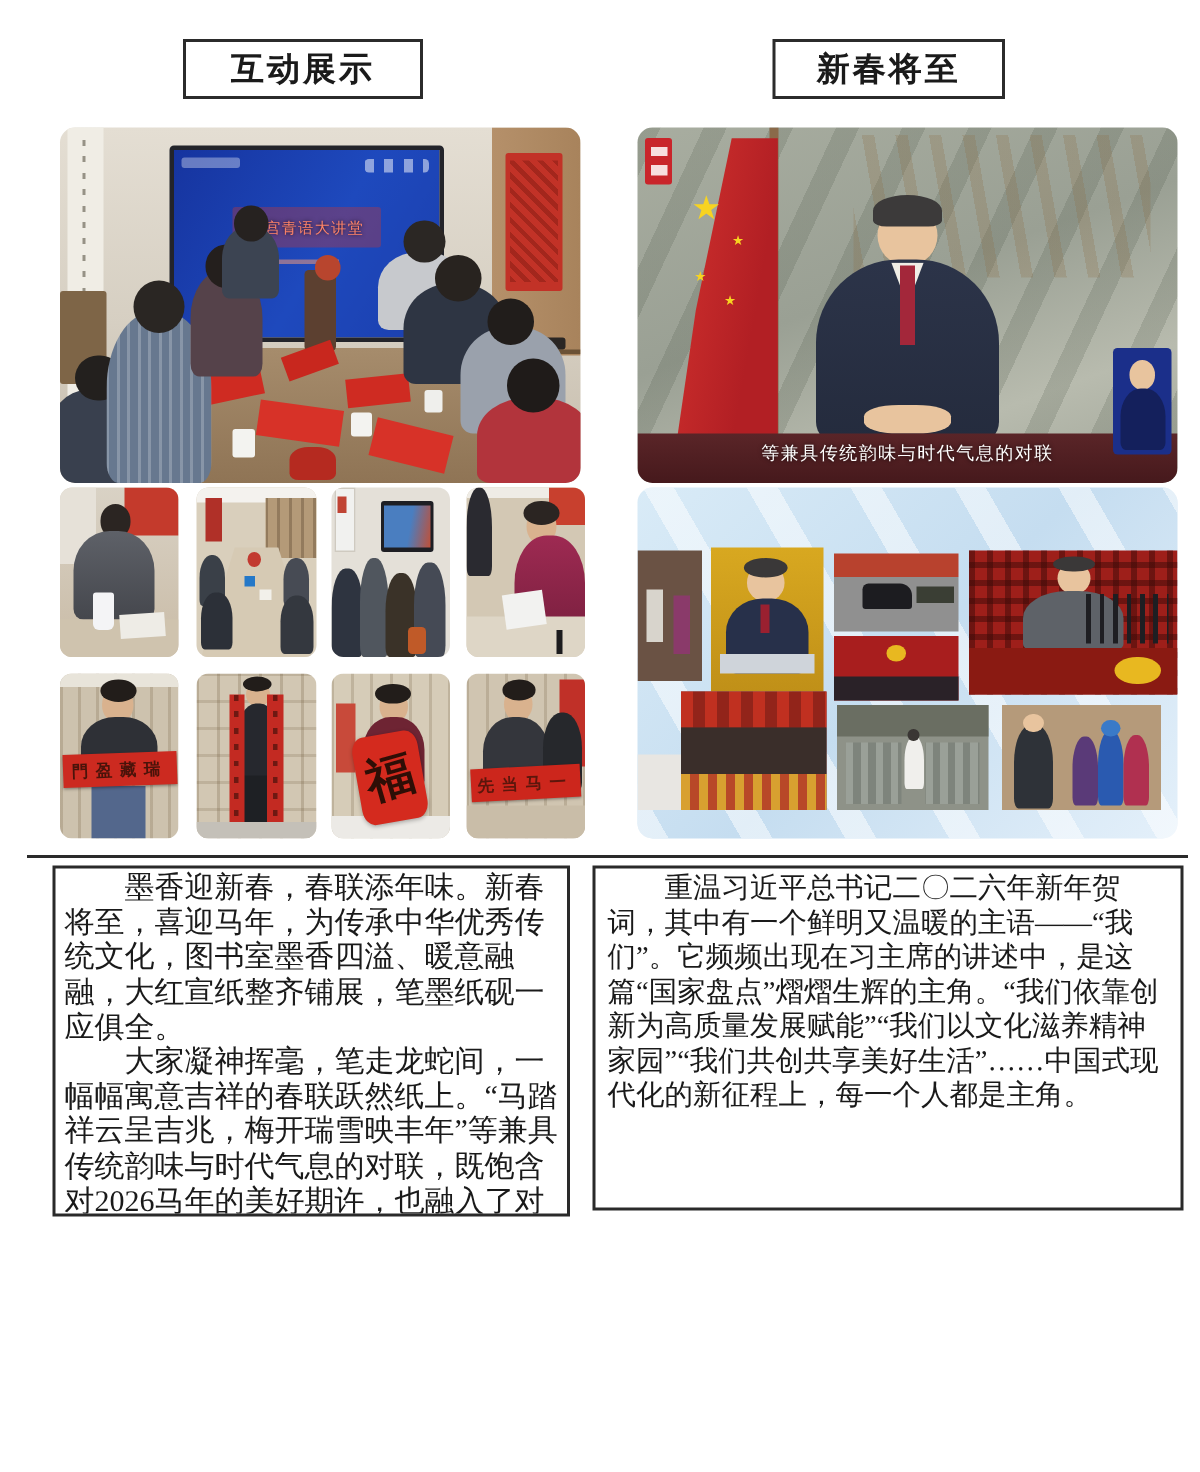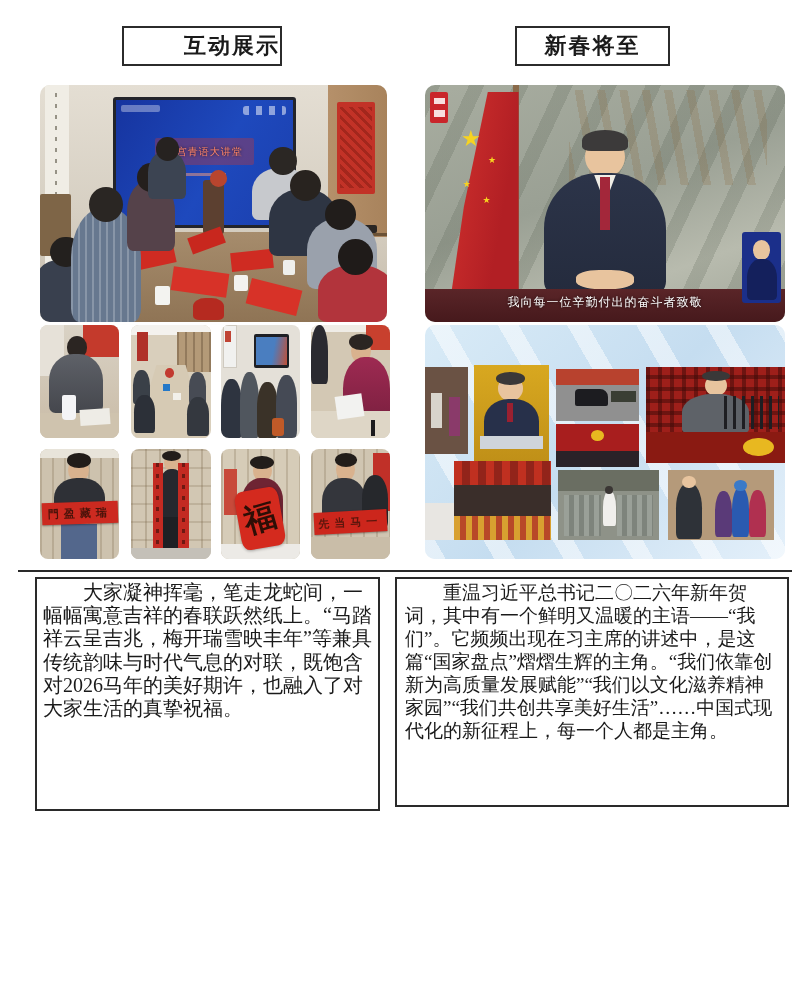--- a/index.html
+++ b/index.html
@@ -22,21 +22,21 @@
   .banner-text{display:flex;align-items:center;justify-content:center;height:100%;
                font-weight:bold;color:#4a130a;}
   .subtitle{position:absolute;width:100%;text-align:center;color:#fefefe;
             text-shadow:0 0 3px rgba(0,0,0,.8);}
 </style>
 </head>
 <body>
 
 <div class="page">
 
-  <div class="hdr-box" style="left:122px;width:156px;justify-content:flex-end;">
+  <div class="hdr-box" style="left:122px;width:156px;">
     <span>互动展示</span>
   </div>
   <div class="hdr-box" style="left:515px;width:151px;">
     <span>新春将至</span>
   </div>
 
   <div class="photo" style="left:40px;top:85px;width:347px;height:237px;background:linear-gradient(180deg,#e4ded3,#d6cfc2 55%,#c6bcab);">
     <div class="abs" style="left:1.5%;top:0;width:7%;height:84%;background:#f0ede5;">
       <div class="abs" style="left:42%;top:4%;width:2px;height:90%;background:repeating-linear-gradient(180deg,rgba(90,85,70,.6) 0 4px,transparent 4px 11px);"></div>
     </div>
@@ -204,21 +204,21 @@
 
     <div class="abs" style="left:1.5%;top:3%;width:5%;height:13%;background:#c9252b;border-radius:2px;">
       <div class="abs" style="left:20%;top:18%;width:60%;height:22%;background:rgba(255,255,255,.85);"></div>
       <div class="abs" style="left:20%;top:58%;width:60%;height:22%;background:rgba(255,255,255,.85);"></div>
     </div>
 
     <div class="abs" style="left:88%;top:62%;width:11%;height:30%;background:#1b2f8a;border-radius:3px;">
       <div class="abs head" style="left:28%;top:12%;width:44%;height:28%;background:#e8c49e;"></div>
       <div class="abs body" style="left:12%;top:38%;width:76%;height:58%;background:#14205c;"></div>
     </div>
-    <div class="subtitle" style="top:88%;font-size:12px;letter-spacing:1px;">我向每一位辛勤付出的奋斗者致敬</div>
+    <div class="subtitle" style="top:88%;font-size:12px;letter-spacing:1px;">等兼具传统韵味与时代气息的对联</div>
   </div>
 
   <div class="photo" style="left:425px;top:325px;width:360px;height:234px;background:linear-gradient(135deg,#d9ebf7,#c5ddf0 50%,#e4f0fa);">
     <div class="abs" style="left:0;top:0;width:100%;height:100%;background:repeating-linear-gradient(60deg,rgba(255,255,255,.5) 0 18px,transparent 18px 60px);"></div>
     <div class="abs" style="left:0;top:18%;width:12%;height:37%;background:#6a5244;">
       <div class="abs" style="left:15%;top:30%;width:25%;height:40%;background:#d8d4cc;"></div>
       <div class="abs" style="left:55%;top:35%;width:25%;height:45%;background:#8a3a6a;"></div>
     </div>
     <div class="abs" style="left:13.5%;top:17%;width:21%;height:41%;background:linear-gradient(180deg,#d8a820,#c09018);">
       <div class="abs head" style="left:32%;top:12%;width:34%;height:26%;background:#e8c49e;"></div>
@@ -263,20 +263,21 @@
       <div class="abs body" style="left:60%;top:24%;width:16%;height:72%;background:#2a5ab0;"></div>
       <div class="abs body" style="left:76%;top:28%;width:16%;height:68%;background:#b03050;"></div>
       <div class="abs head" style="left:62%;top:14%;width:12%;height:16%;background:#3a7ac8;"></div>
     </div>
     <div class="abs" style="left:0;top:76%;width:8%;height:16%;background:#e8e6e2;"></div>
   </div>
 
   <div class="divider" style="left:18px;top:570px;width:774px;height:2px;"></div>
 
   <div class="tbox ltext" style="left:35px;top:577px;width:345px;height:234px;padding:2px 6px 0 6px;box-sizing:border-box;">
+    <p>墨香迎新春，春联添年味。新春将至，喜迎马年，为传承中华优秀传统文化，图书室墨香四溢、暖意融融，大红宣纸整齐铺展，笔墨纸砚一应俱全。</p>
     <p>大家凝神挥毫，笔走龙蛇间，一幅幅寓意吉祥的春联跃然纸上。“马踏祥云呈吉兆，梅开瑞雪映丰年”等兼具传统韵味与时代气息的对联，既饱含对2026马年的美好期许，也融入了对大家生活的真挚祝福。</p>
   </div>
 
   <div class="tbox rtext" style="left:395px;top:577px;width:394px;height:230px;padding:2px 8px 0 8px;box-sizing:border-box;">
     <p>重温习近平总书记二〇二六年新年贺词，其中有一个鲜明又温暖的主语——“我们”。它频频出现在习主席的讲述中，是这篇“国家盘点”熠熠生辉的主角。“我们依靠创新为高质量发展赋能”“我们以文化滋养精神家园”“我们共创共享美好生活”……中国式现代化的新征程上，每一个人都是主角。</p>
   </div>
 
 
 </div>
 

